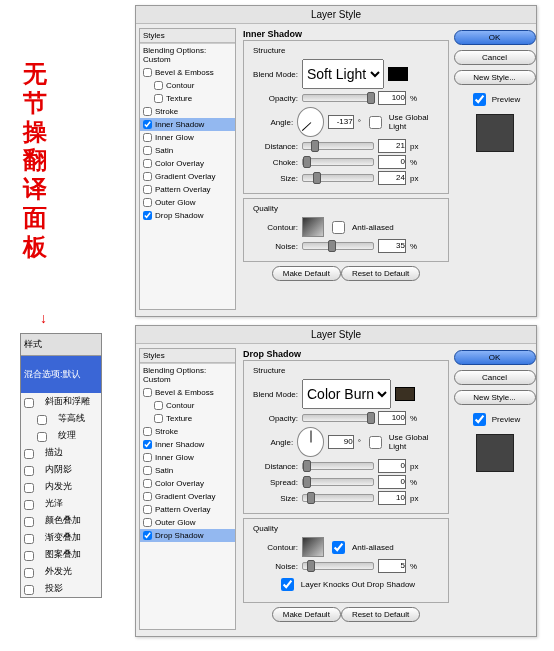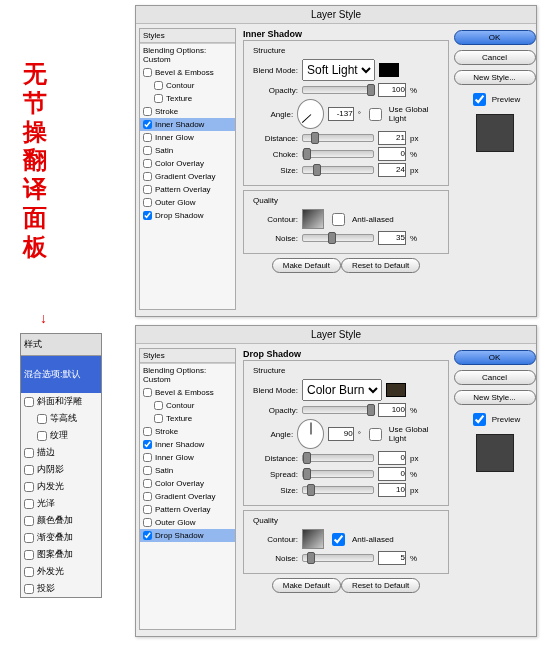--- a/index.html
+++ b/index.html
@@ -4,21 +4,21 @@
 <style>
 html,body{margin:0;padding:0;background:#fff;font-family:Arial,sans-serif;font-size:9px;color:#000}
 .root{position:relative;width:554px;height:651px}
 
 .redtext{position:absolute;left:20px;top:60px;width:30px;font-size:24px;font-weight:bold;color:#e40000;line-height:1.2;text-align:center}
 .arrow{position:absolute;left:40px;top:310px;color:#e40000;font-size:14px}
 
 .cn-panel{position:absolute;left:20px;top:333px;width:80px;border:1px solid #888;background:#f4f4f4}
 .cn-panel .hdr{background:#e0e0e0;padding:4px 3px;font-size:9px;border-bottom:1px solid #999}
 .cn-panel .hl{background:#3a66d6;color:#fff;padding:12px 3px;font-size:9px}
-.cn-panel .row{padding:2px 3px;font-size:9px;display:flex;align-items:center;gap:3px}
+.cn-panel .row{padding:2px 3px;font-size:9px;display:flex;align-items:flex-end;gap:11px}
 .cn-panel .row input{width:10px;height:10px;margin:0}
 .cn-panel .sub{padding-left:16px}
 
 .dialog{position:absolute;background:#ececec;border:1px solid #999;box-shadow:1px 1px 3px rgba(0,0,0,.2)}
 .dialog.top{left:135px;top:5px;width:400px;height:310px}
 .dialog.bottom{left:135px;top:325px;width:400px;height:310px}
 .dlg-title{text-align:center;font-size:10px;padding:3px 0;border-bottom:1px solid #bbb;background:#e4e4e4}
 .dlg-body{display:flex;height:calc(100% - 20px)}
 .styles-col{width:95px;border:1px solid #aaa;margin:4px 3px;background:#f6f6f6}
 .styles-hdr{background:#e8e8e8;padding:2px 3px;font-size:8px;border-bottom:1px solid #bbb}
@@ -26,21 +26,21 @@
 .styles-row{display:flex;align-items:center;gap:3px;padding:2px 3px;font-size:8px}
 .styles-row.sel{background:#93b8f0}
 .styles-row input{width:9px;height:9px;margin:0}
 .styles-row.indent{padding-left:14px}
 .main-col{flex:1;padding:5px 4px}
 .fx-title{font-size:9px;font-weight:bold;margin-bottom:1px}
 .fieldset{border:1px solid #aaa;padding:4px 6px 6px;margin-bottom:4px}
 .fieldset .leg{font-size:8px;margin-top:-9px;margin-bottom:2px;background:#ececec;display:inline-block;padding:0 3px}
 .frow{display:flex;align-items:center;gap:4px;margin:2px 0;font-size:8px}
 .frow .lbl{width:48px;text-align:right}
-select{font-size:12px;height:22px}
+select{font-size:14px;height:30px}
 .swatch{width:18px;height:12px;border:1px solid #000}
 .slider{flex:1;height:6px;background:linear-gradient(#ccc,#eee);border:1px solid #999;border-radius:2px;position:relative;max-width:70px}
 .slider .thumb{position:absolute;top:-3px;width:6px;height:10px;background:#888;border:1px solid #555;border-radius:2px}
 .num{width:26px;height:12px;border:1px solid #666;background:#fff;text-align:right;font-size:8px;line-height:12px}
 .unit{font-size:8px}
 .angledial{width:28px;height:28px;border:1px solid #888;border-radius:50%;background:#fff;position:relative}
 .angledial .hand{position:absolute;left:50%;top:50%;width:12px;height:1px;background:#000;transform-origin:left center}
 .contour{width:20px;height:18px;border:1px solid #888;background:linear-gradient(135deg,#333 0%,#ccc 100%)}
 .btn{display:inline-block;border:1px solid #777;background:linear-gradient(#fff,#ddd);border-radius:9px;padding:2px 10px;font-size:8px;text-align:center}
 .btn.blue{background:linear-gradient(#8ab4f8,#3a78e0);color:#000;border-color:#1a4a9e}
@@ -371,20 +371,24 @@
               <span>Anti-aliased</span>
         </div>
         <div class="frow">
               <span class="lbl">Noise:</span>
           <div class="slider">
                 <div class="thumb" style="left:5%"></div>
               </div>
           <div class="num">5</div>
               <span class="unit">%</span>
         </div>
+        <div class="frow" style="justify-content:center">
+          <input type="checkbox" checked="" style="">
+              <span>Layer Knocks Out Drop Shadow</span>
+        </div>
       </div>
       <div class="defrow">
         <span class="btn">Make Default</span>
         <span class="btn">Reset to Default</span>
       </div>
     </div>
     <div class="right-col">
       <span class="btn blue">OK</span>
       <span class="btn">Cancel</span>
       <span class="btn">New Style...</span>

